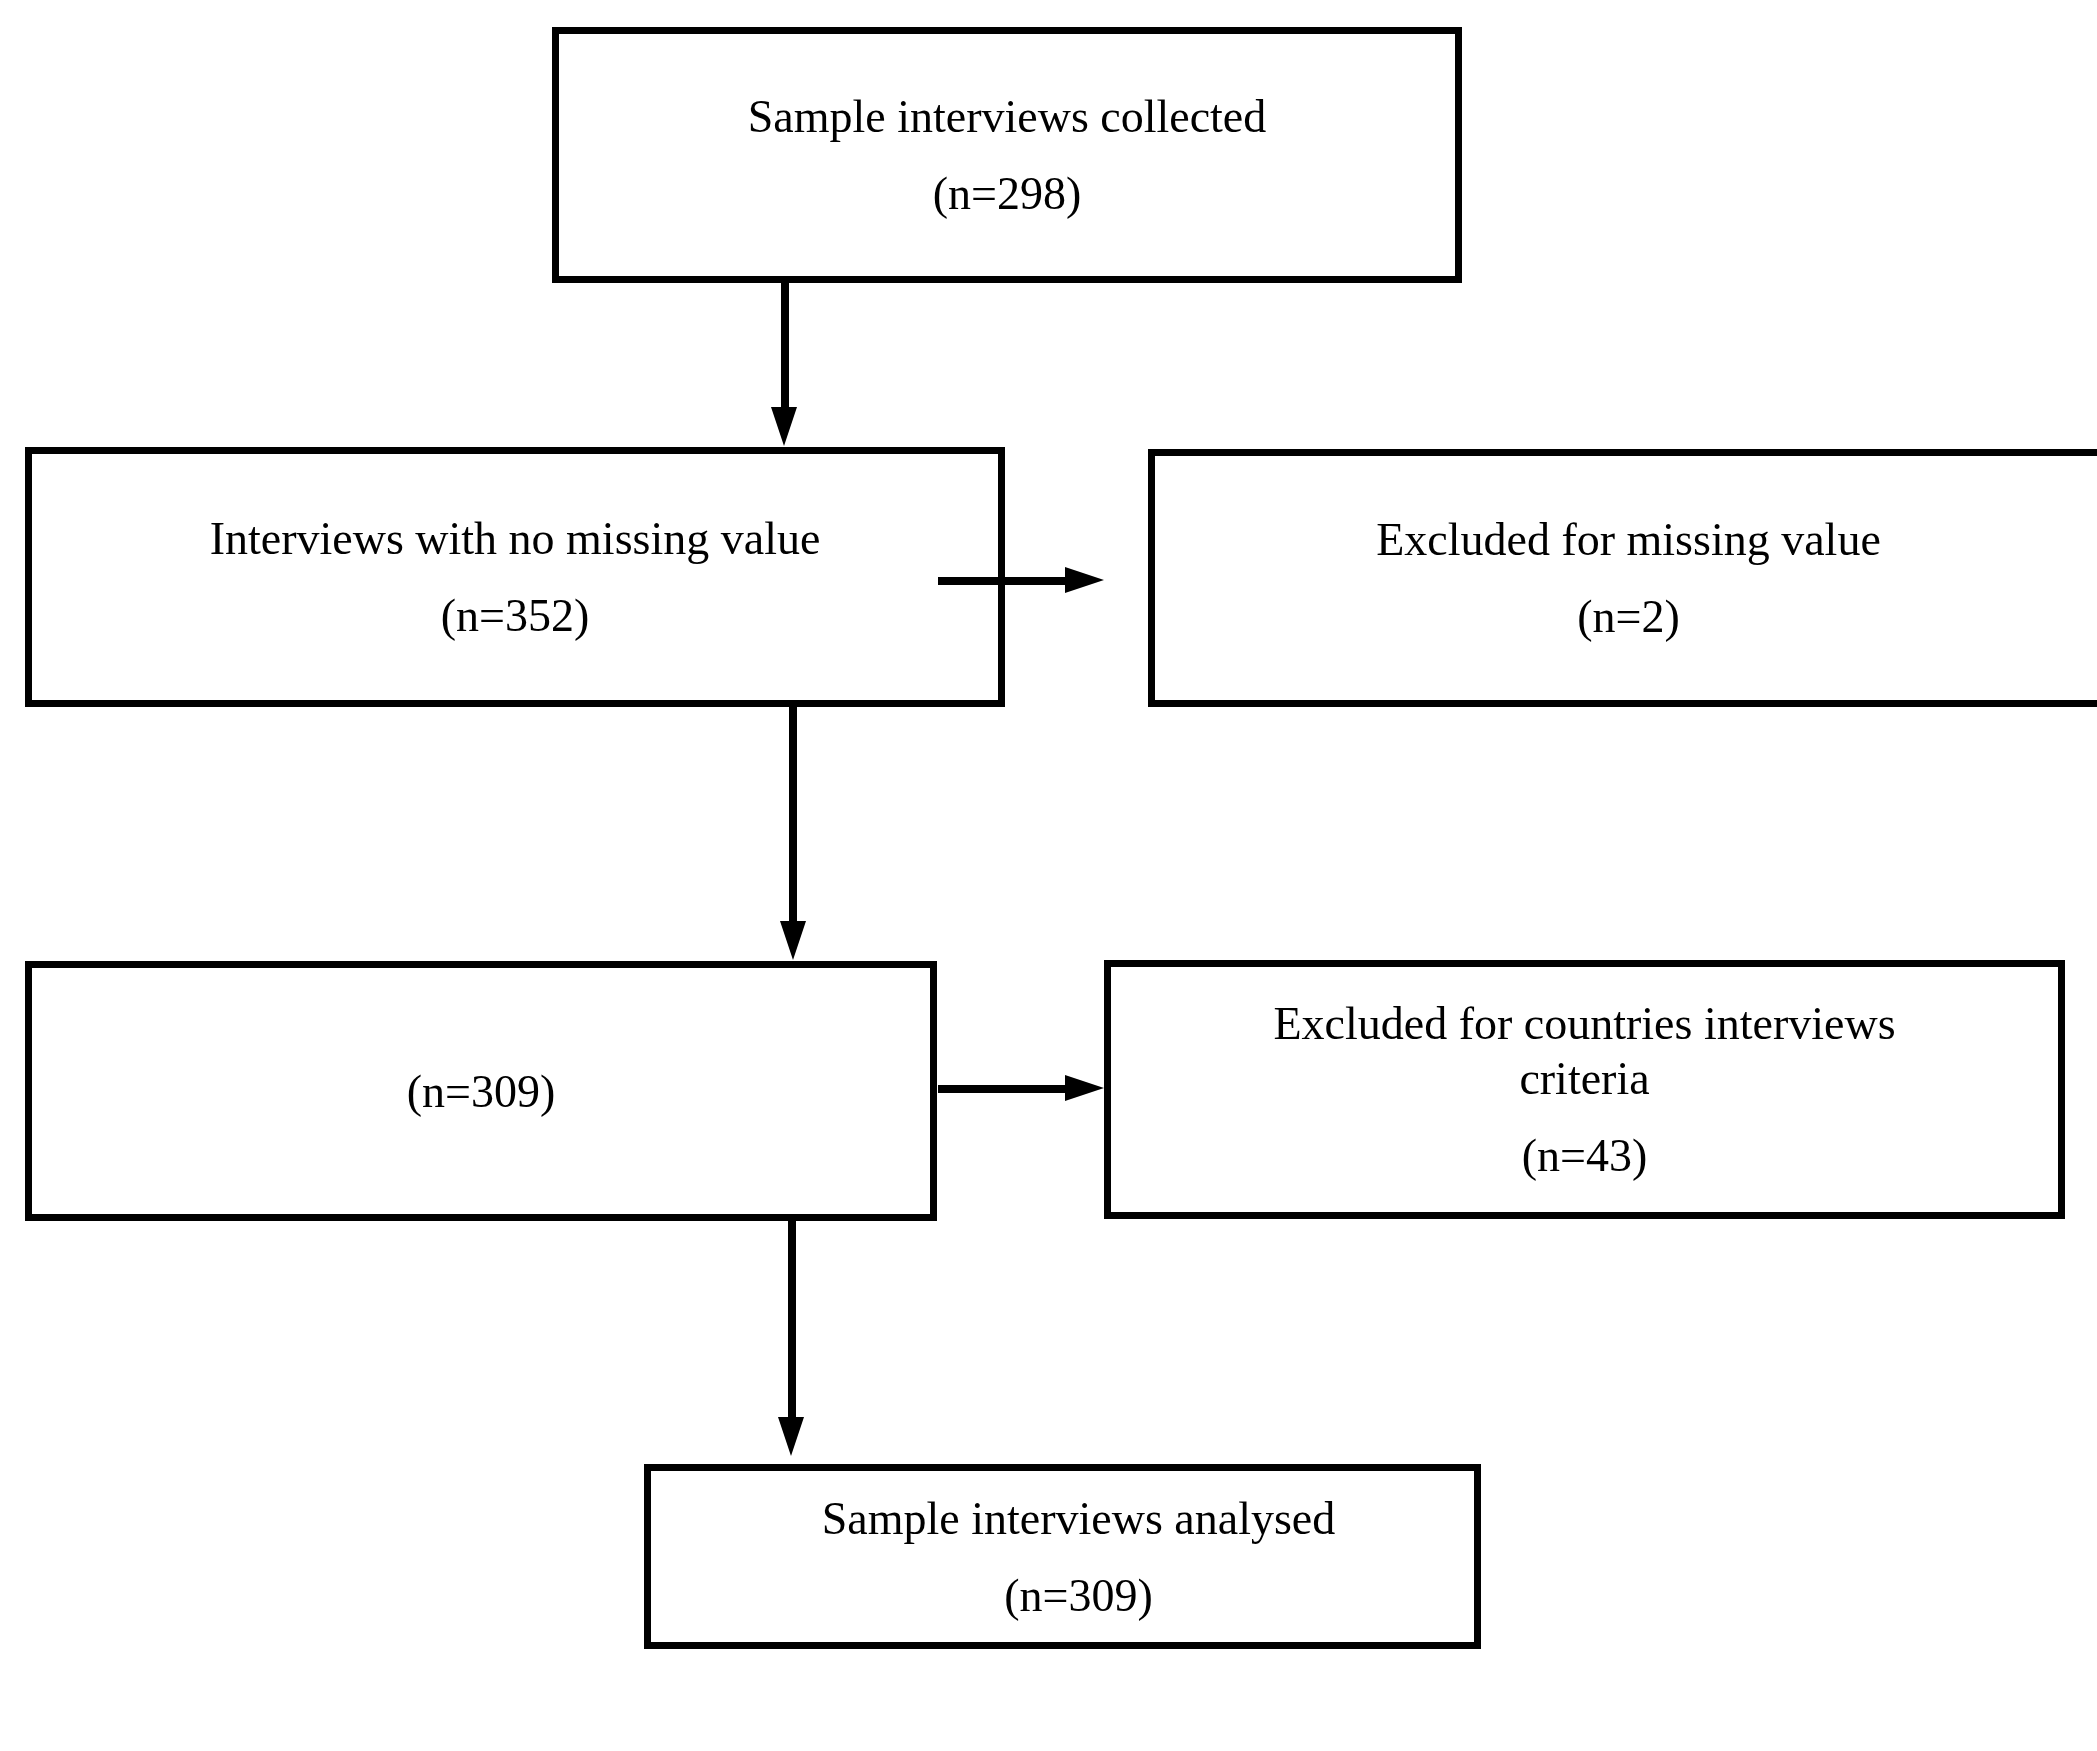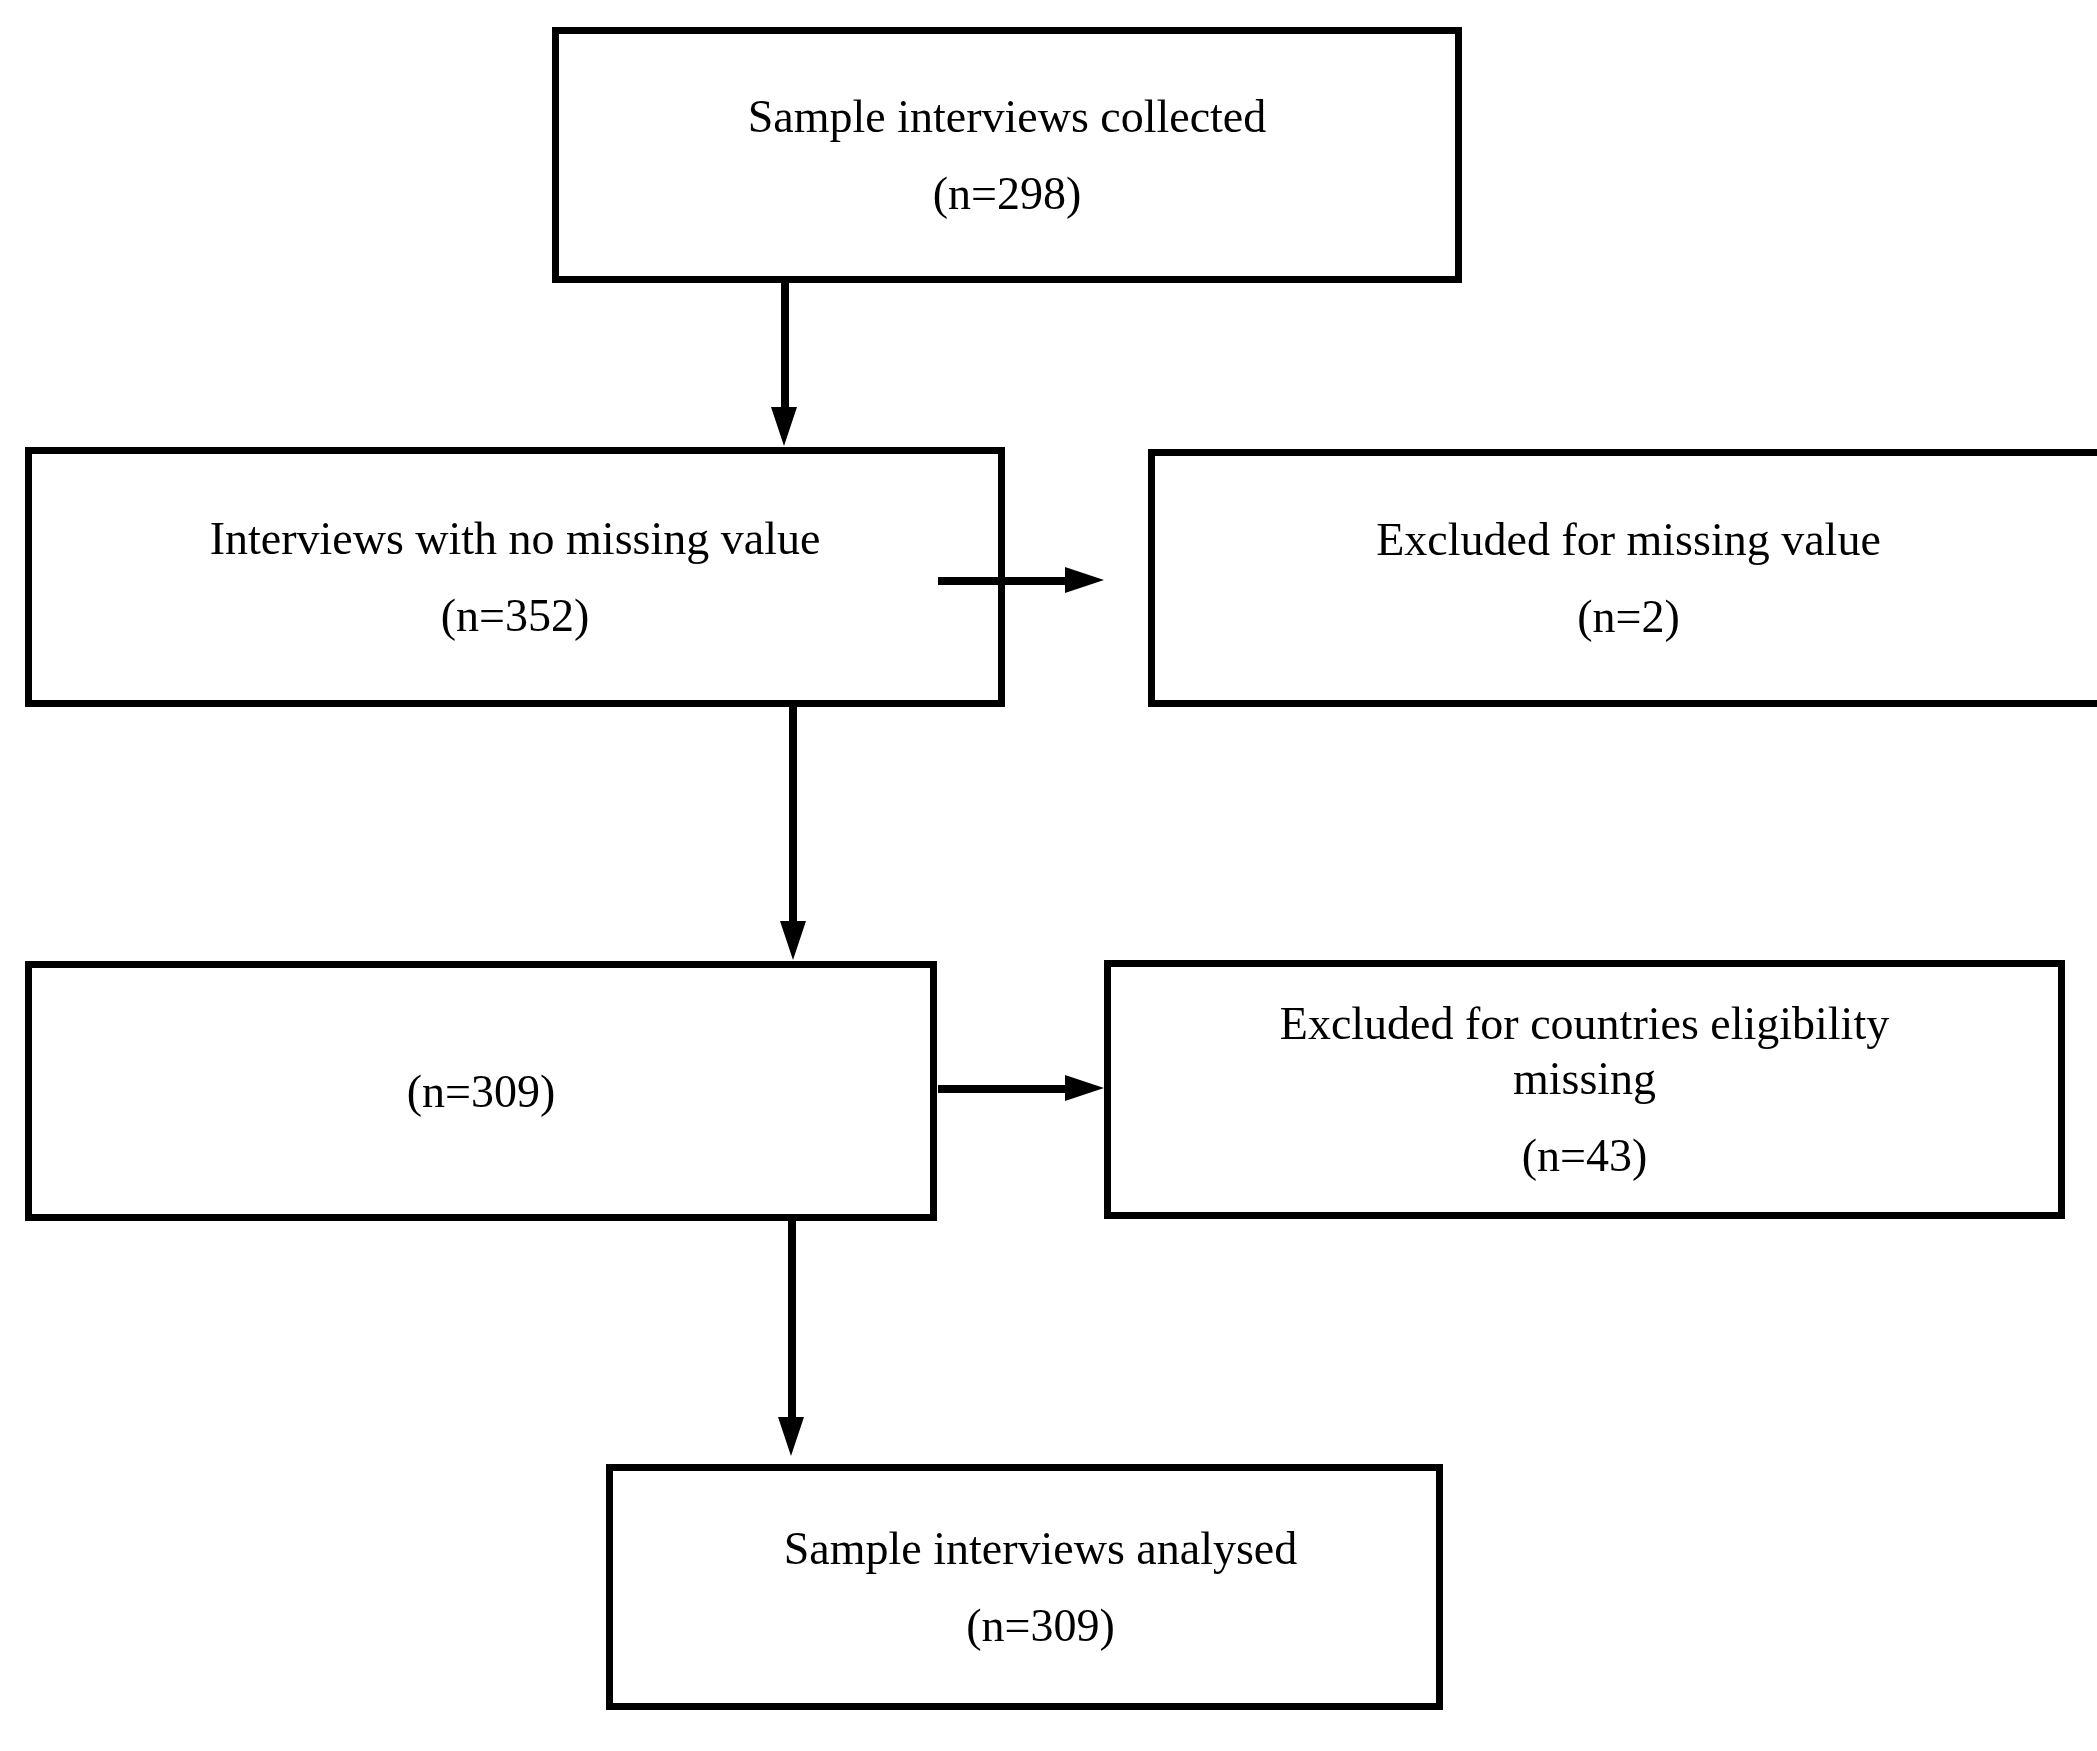--- a/index.html
+++ b/index.html
@@ -72,26 +72,26 @@
   <div class="head-down" style="left:780px; top:921px;"></div>
 
   <div class="box" style="left:25px; top:961px; width:912px; height:260px;">
     <p>(n=309)</p>
   </div>
 
   <div class="shaft-h" style="left:938px; top:1085px; width:128px;"></div>
   <div class="head-right" style="left:1065px; top:1075px;"></div>
 
   <div class="box" style="left:1104px; top:960px; width:961px; height:259px;">
-    <p class="narrow">Excluded for countries eligibility missing</p>
+    <p class="narrow">Excluded for countries interviews criteria</p>
     <p>(n=43)</p>
   </div>
 
   <div class="shaft-v" style="left:788px; top:1221px; height:197px;"></div>
   <div class="head-down" style="left:778px; top:1417px;"></div>
 
-  <div class="box" style="left:606px; top:1464px; width:837px; height:246px;padding-left:32px;">
+  <div class="box" style="left:644px; top:1464px; width:837px; height:185px;padding-left:32px;">
     <p>Sample interviews analysed</p>
     <p>(n=309)</p>
   </div>
 
 </div>
 
 
 </body></html>

